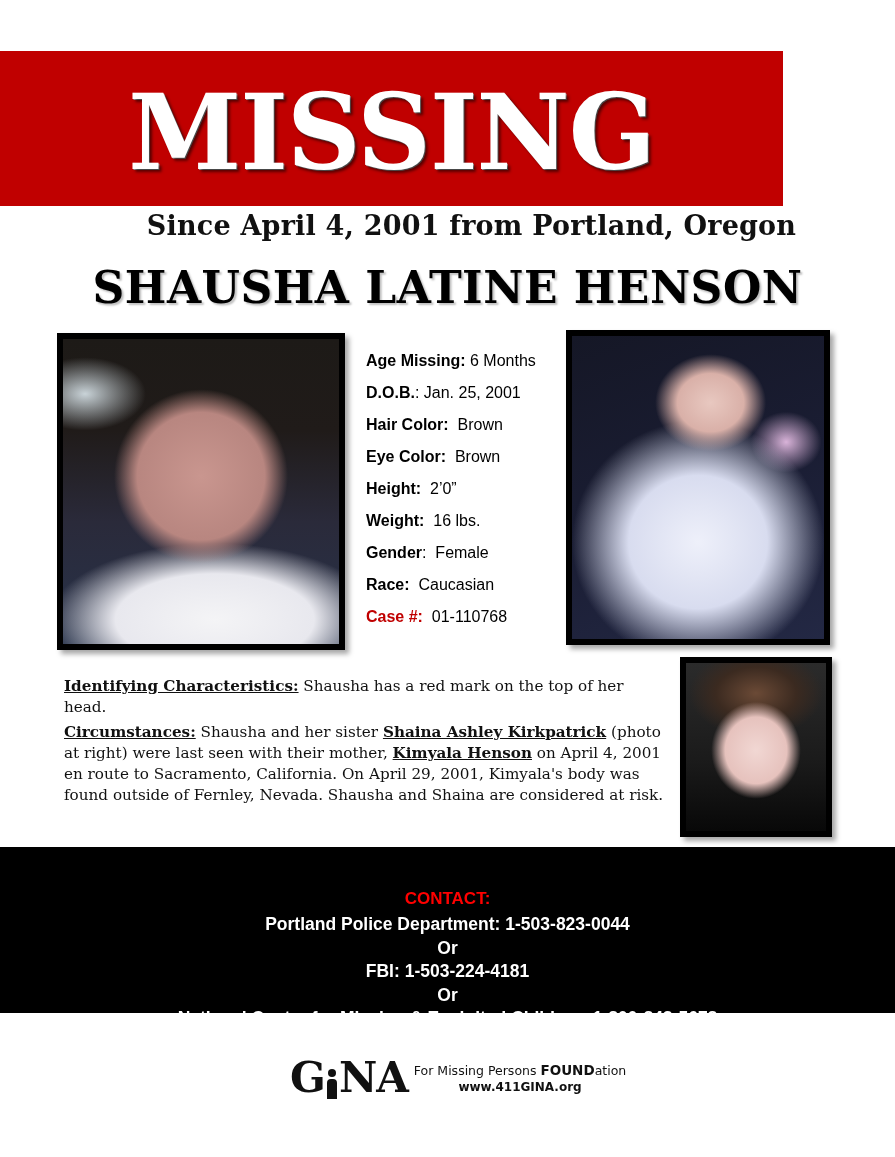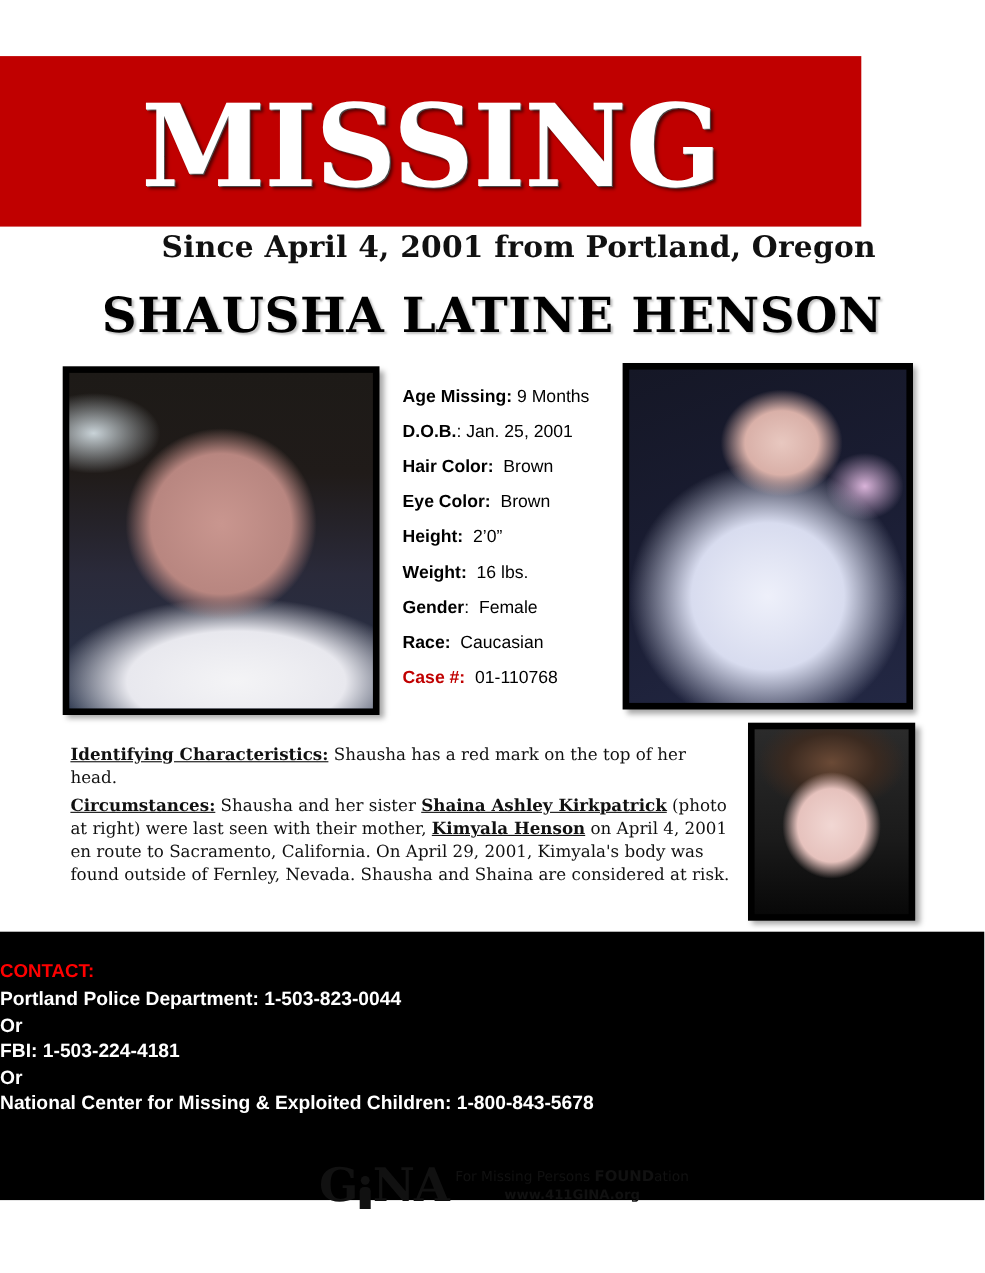--- a/index.html
+++ b/index.html
@@ -77,25 +77,25 @@
 
     .text-block {
       position: absolute; left: 64px; top: 676px; width: 605px;
       font-family: "DejaVu Serif", "Liberation Serif", serif;
       font-size: 15.2px; line-height: 21px; color: #111;
     }
     .text-block p { margin-bottom: 4px; }
     .text-block b { font-weight: bold; text-decoration: underline; }
 
     .contact {
-      position: absolute; left: 0; top: 847px; width: 895px; height: 244px;
+      position: absolute; left: 0; top: 847px; width: 895px; height: 166px;
       background: #000;
       font-family: "Liberation Sans", sans-serif; font-weight: bold;
-      color: #ffffff;
-      padding-top: 25px;
+      text-align: center; color: #ffffff;
+      padding-top: 41px;
     }
     .contact-title { color: #ff0000; font-size: 17px; line-height: 22px; margin-bottom: 3px; }
     .contact-line { font-size: 17.5px; line-height: 23.5px; }
 
     .footer {
       position: absolute; left: 290px; top: 1056px; width: 340px; height: 44px;
       display: flex; align-items: center;
     }
     .gina-logo {
       font-family: "DejaVu Serif", "Liberation Serif", serif;
@@ -127,21 +127,21 @@
 
 <div class="since">Since April 4, 2001 from Portland, Oregon</div>
 <div class="name">SHAUSHA LATINE HENSON</div>
 
 <div class="photo photo-left">
   <div class="img"></div>
 </div>
 
 <div class="details">
   <div class="detail-row">
-    <span class="detail-label">Age Missing:</span><span> 9 Months</span>
+    <span class="detail-label">Age Missing:</span><span> 6 Months</span>
   </div>
   <div class="detail-row">
     <span class="detail-label">D.O.B.</span><span>:</span><span> Jan. 25, 2001</span>
   </div>
   <div class="detail-row">
     <span class="detail-label">Hair Color:</span><span style="white-space:pre">  Brown</span>
   </div>
   <div class="detail-row">
     <span class="detail-label">Eye Color:</span><span style="white-space:pre">  Brown</span>
   </div>

